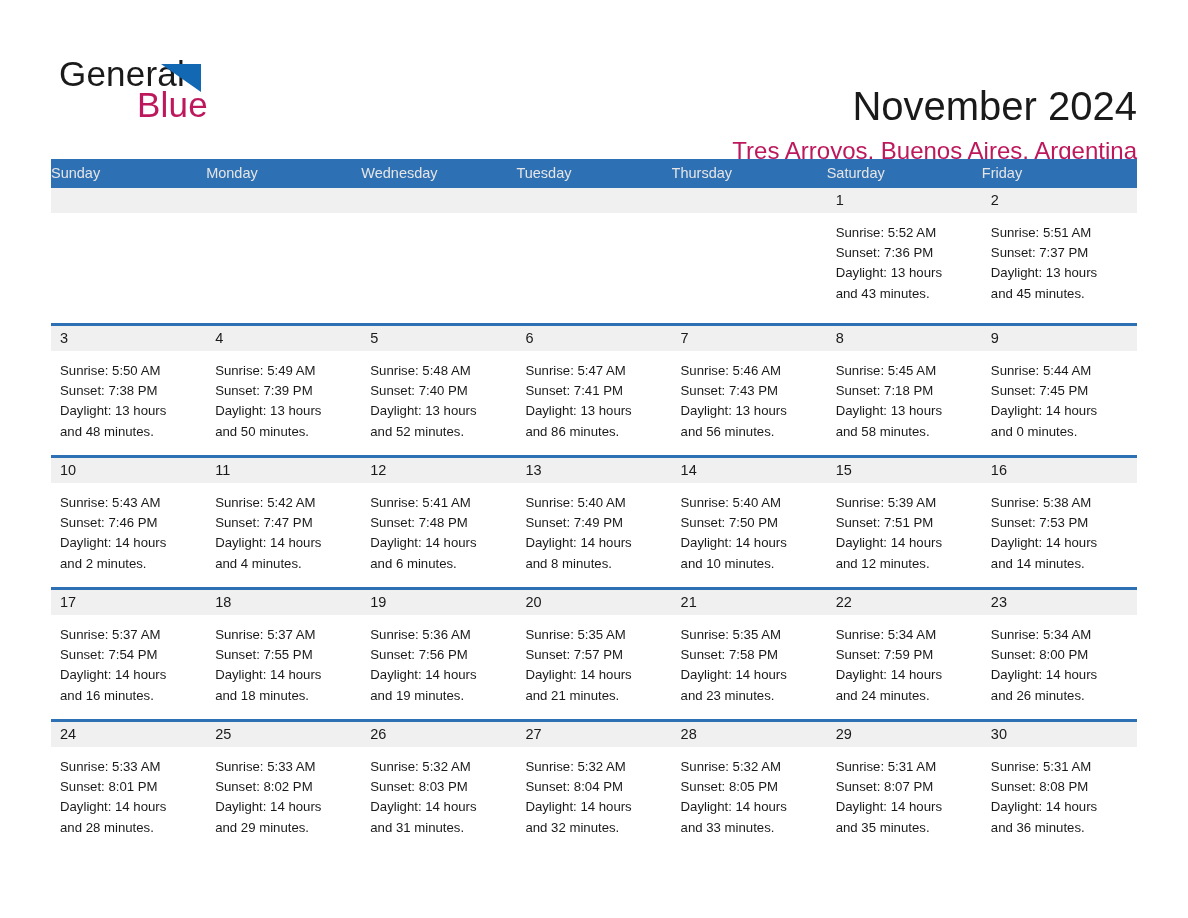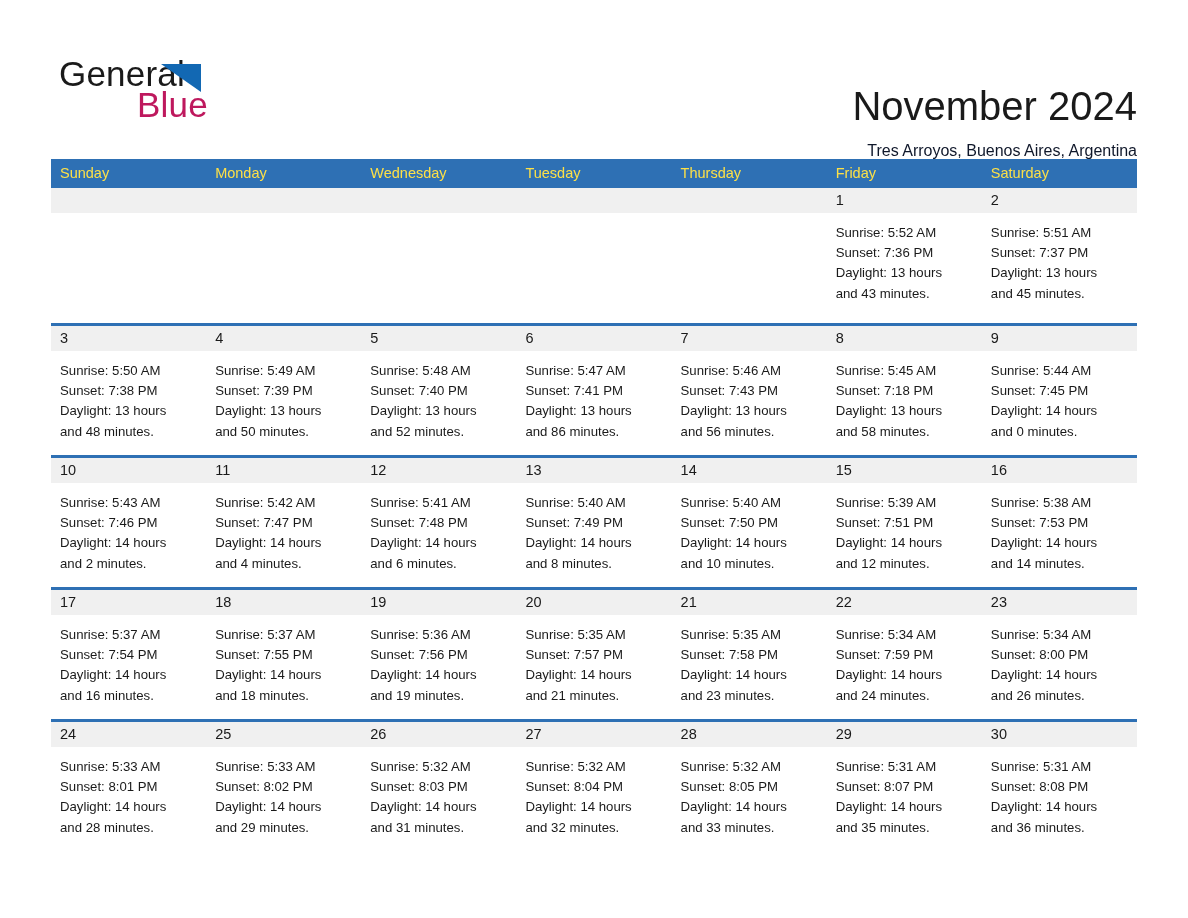--- a/index.html
+++ b/index.html
@@ -74,46 +74,45 @@
   }
   .month-title {
     font-size: 40px;
     line-height: 52px;
     color: #1a1a1a;
     font-weight: 400;
     white-space: nowrap;
     margin-top: 36px;
   }
   .location-title {
-    font-size: 16px;
+    font-size: 24px;
     line-height: 34px;
-    color: #0f172a;
+    color: #be185d;
     font-weight: 400;
     white-space: nowrap;
     margin-top: 2px;
   }
 
   
   .calendar {
     position: absolute;
     left: 51px;
     top: 159px;
     width: 1086px;
   }
   .weekday-row {
     display: flex;
     background: #2e70b4;
     height: 29px;
   }
   .weekday-cell {
     flex: 1 1 0;
-    color: #fde047;
+    color: #e5e5e5;
     font-size: 14.5px;
     line-height: 29px;
-    padding-left: 9px;
     box-sizing: border-box;
     overflow: hidden;
     white-space: nowrap;
   }
   .week-row {
     display: flex;
     border-top: 3px solid #2e70b4;
     height: 132px;
     box-sizing: border-box;
   }
@@ -175,22 +174,22 @@
 
   </div>
 
   <div class="calendar">
     <div class="weekday-row" id="weekday-row">
         <div class="weekday-cell">Sunday</div>
         <div class="weekday-cell">Monday</div>
         <div class="weekday-cell">Wednesday</div>
         <div class="weekday-cell">Tuesday</div>
         <div class="weekday-cell">Thursday</div>
+        <div class="weekday-cell">Saturday</div>
         <div class="weekday-cell">Friday</div>
-        <div class="weekday-cell">Saturday</div>
       </div>
     <div id="calendar-body">
         <div class="week-row first">
           <div class="day-cell empty">
             <div class="day-num-strip"></div>
           </div>
           <div class="day-cell empty">
             <div class="day-num-strip"></div>
           </div>
           <div class="day-cell empty">

